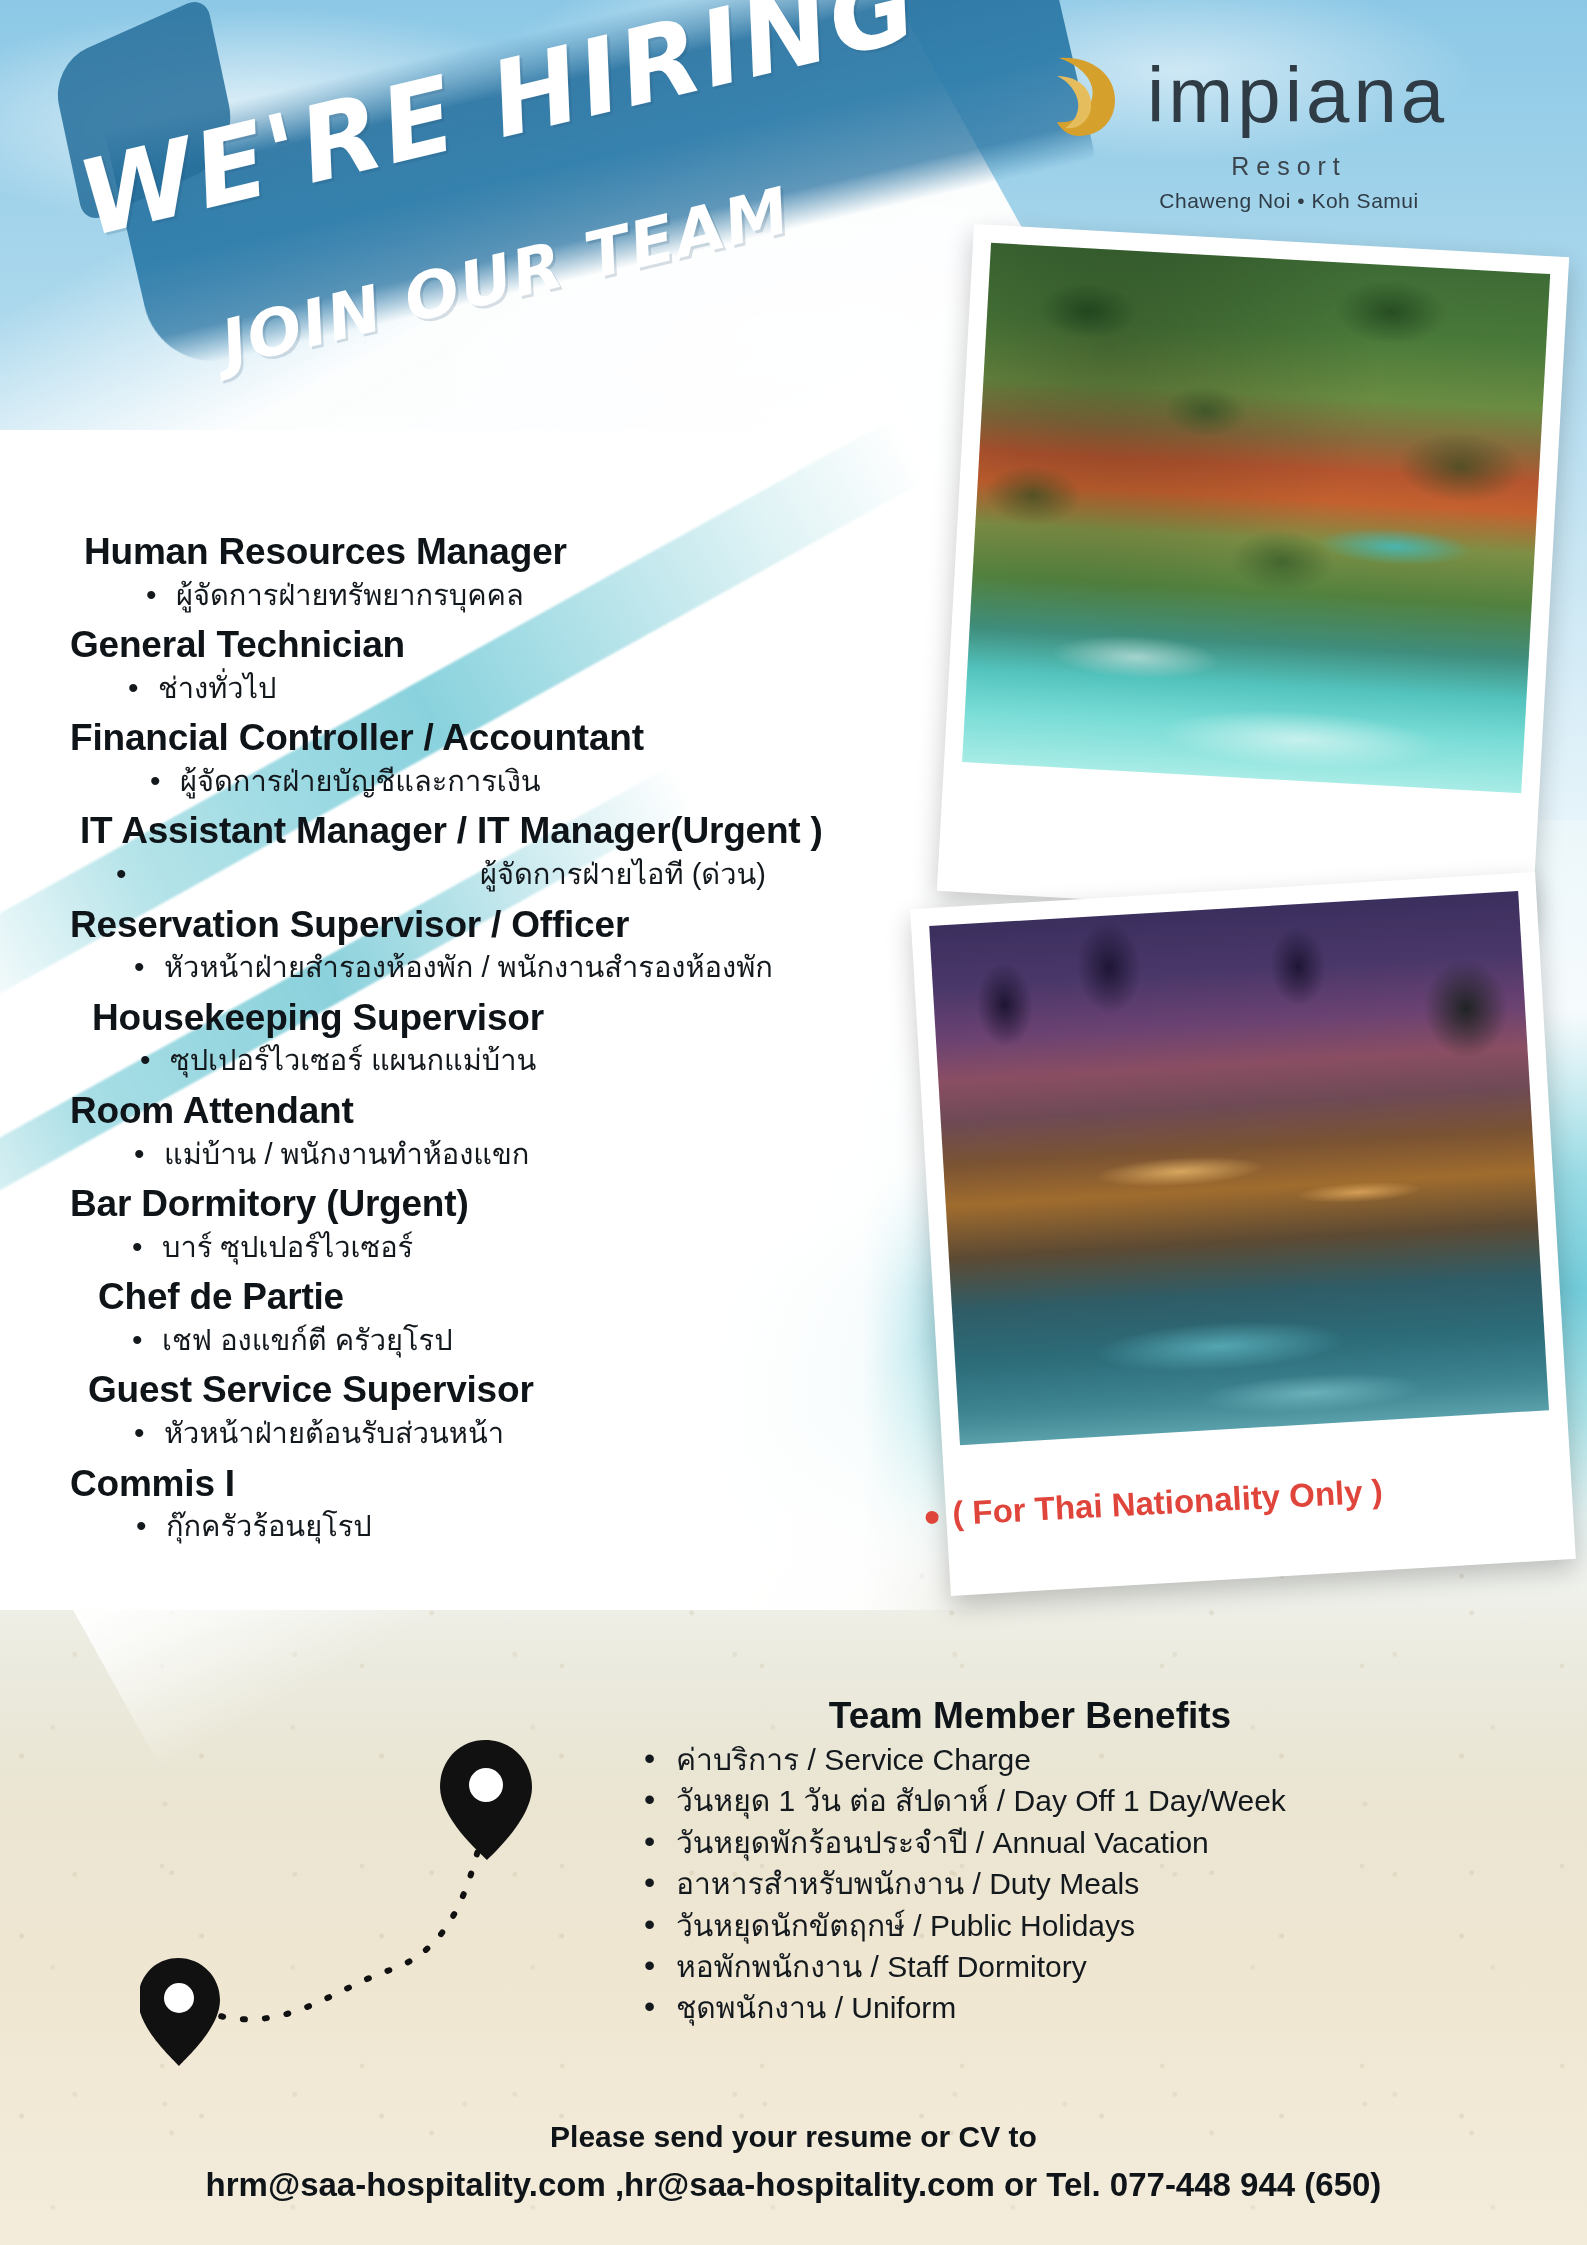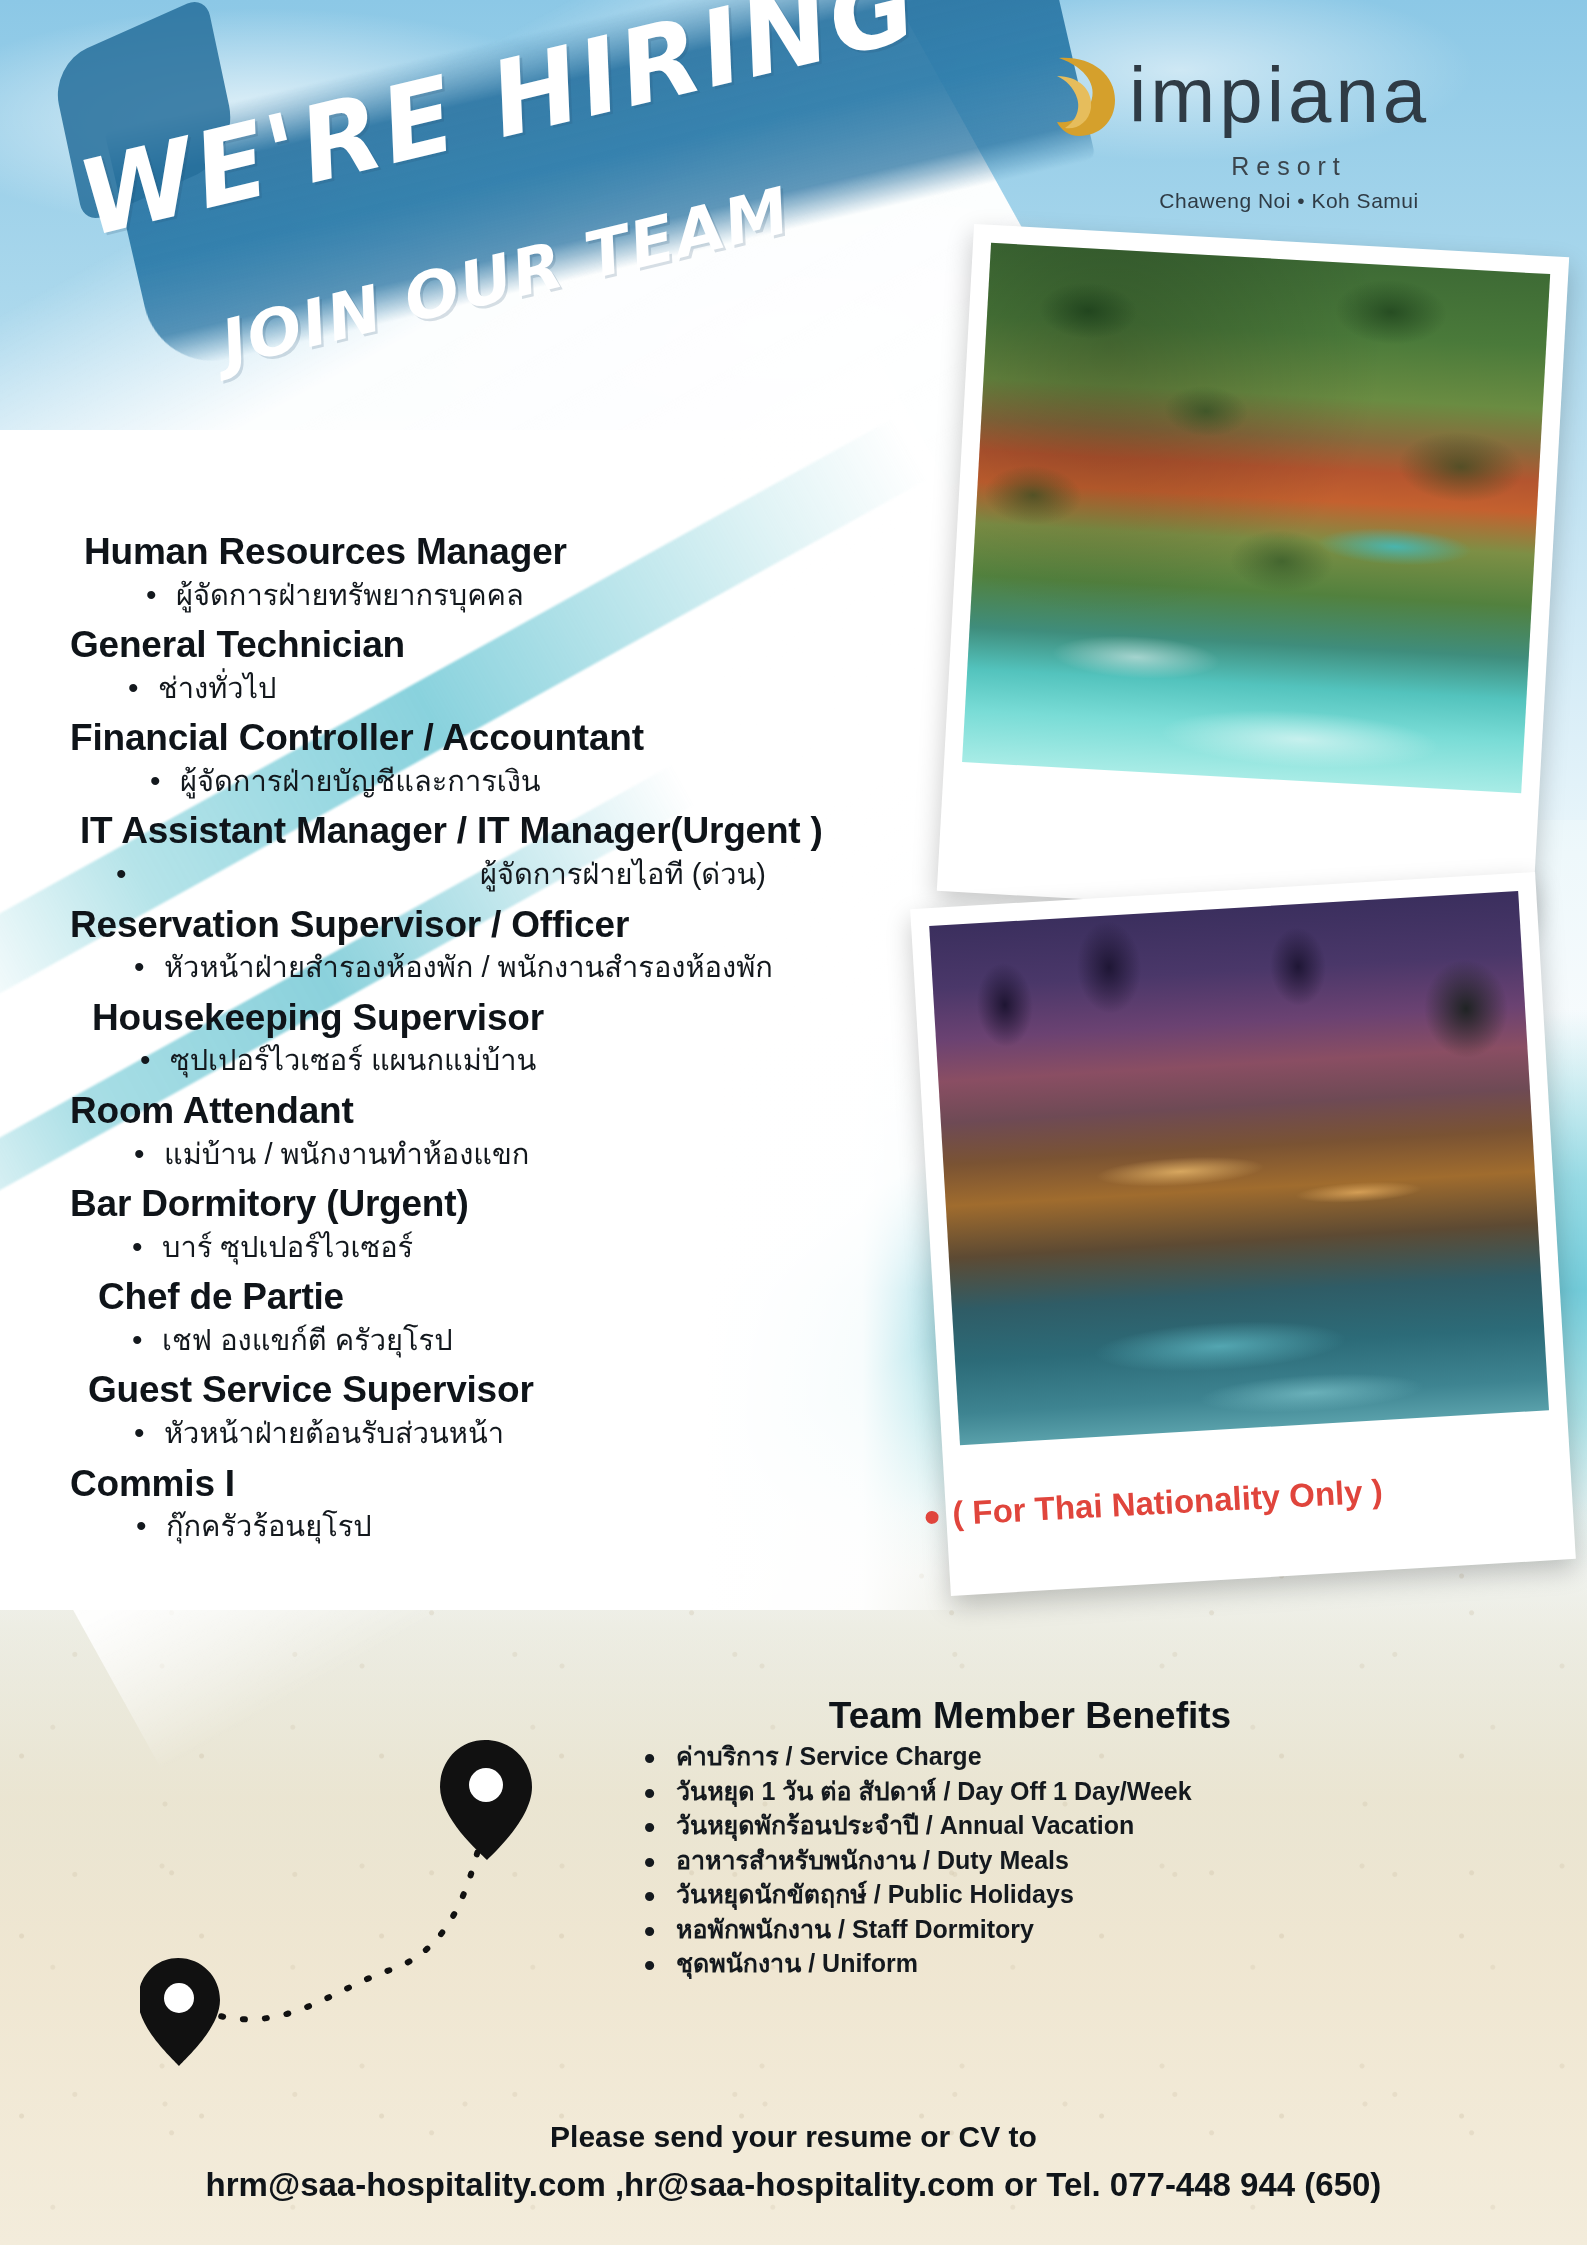--- a/index.html
+++ b/index.html
@@ -154,21 +154,21 @@
     position: absolute;
     right: 58px;
     top: 52px;
     width: 480px;
     text-align: center;
   }
   .logo-row {
     display: flex;
     align-items: center;
     justify-content: flex-start;
-    gap: 6px;
+    gap: 24px;
   }
   .logo-mark {
     width: 74px;
     height: 86px;
     flex: 0 0 auto;
     position: relative;
   }
   .logo-word {
     font-family: "Liberation Sans", sans-serif;
     font-size: 78px;
@@ -395,27 +395,26 @@
     width: 820px;
   }
   .benefits-title {
     text-align: center;
     font-size: 37px;
     font-weight: 700;
     color: #0f1419;
     margin-bottom: 2px;
   }
   .benefit-item {
-    font-size: 25px;
+    font-size: 30px;
     color: #14191e;
     line-height: 1.38;
     margin-left: 20px;
     position: relative;
     padding-left: 36px;
-    font-weight: bold;
   }
   .benefit-item::before {
     content: "\2022";
     position: absolute;
     left: 4px;
     top: -3px;
     font-size: 32px;
   }
 
   

